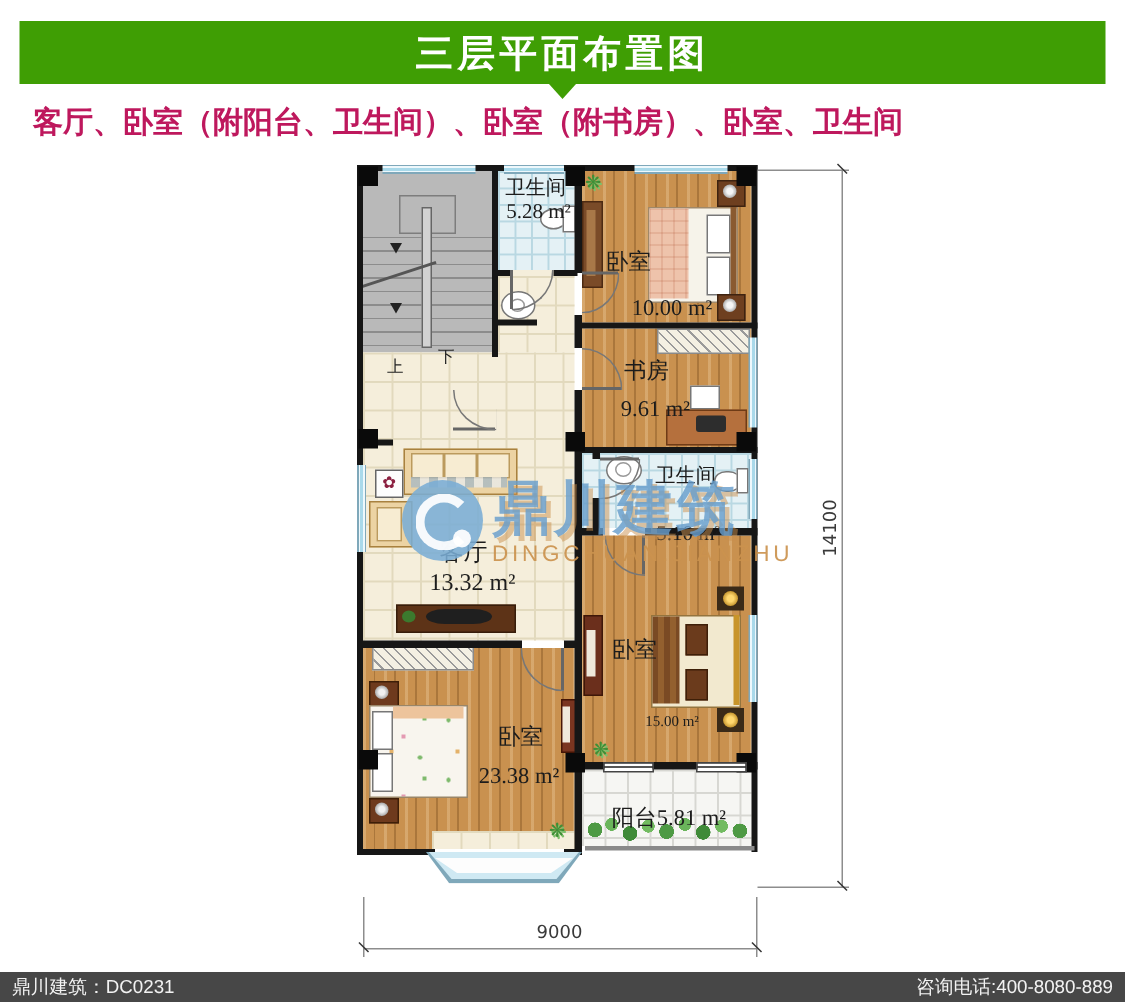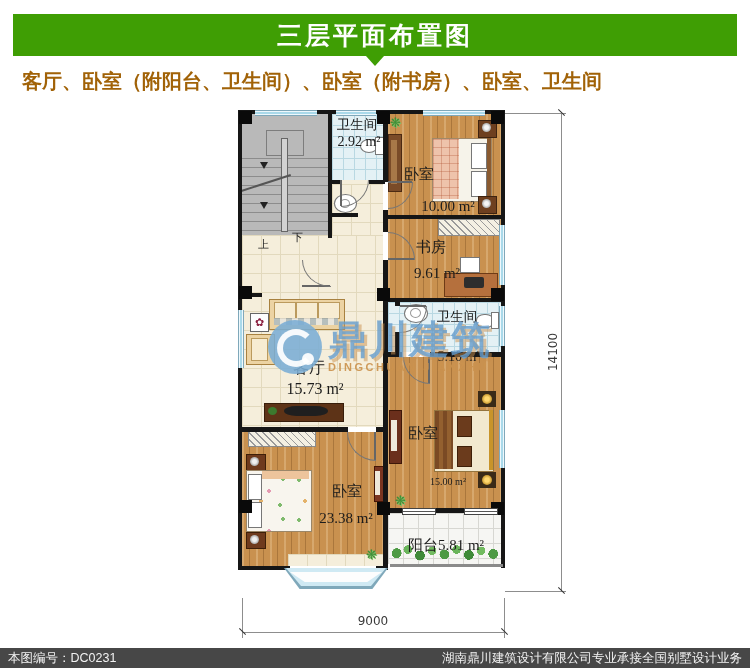--- a/index.html
+++ b/index.html
@@ -3,21 +3,21 @@
 <meta charset="utf-8">
 <style>
   html,body{margin:0;padding:0;background:#fff;}
   body{width:750px;height:668px;position:relative;overflow:hidden;
        font-family:"Liberation Sans",sans-serif;}
   .abs{position:absolute;}
   
   #header-bar{left:13px;top:14px;width:724px;height:42px;display:flex;align-items:center;justify-content:center;}
   #header-title{color:#fff;font-size:25px;font-weight:bold;letter-spacing:3px;font-family:"Liberation Sans",sans-serif;}
   #header-tri{left:50%;top:56px;margin-left:-9px;width:0;height:0;border-left:9px solid transparent;border-right:9px solid transparent;border-top:10px solid #3f9e04;}
-  #subtitle{left:0;top:68px;width:624px;text-align:center;font-size:20px;font-weight:600;color:#a16207;font-family:"Liberation Serif",serif;}
+  #subtitle{left:0;top:68px;width:624px;text-align:center;font-size:20px;font-weight:600;color:#be185d;font-family:"Liberation Serif",serif;}
   
   #plan{left:238px;top:110px;width:267px;height:482px;}
   #plan .abs{position:absolute;}
   .wall{background:#161616;}
   .col{background:#0a0a0a;width:13px;height:13px;}
   .wood{background-color:#c9914f;background-image:repeating-linear-gradient(90deg,rgba(255,235,200,.25) 0 2px,transparent 2px 7px,rgba(90,50,10,.28) 7px 8px,transparent 8px 14px);}
   .cream{background-color:#f5eedb;background-image:linear-gradient(#e2d9bd 1px,transparent 1px),linear-gradient(90deg,#e2d9bd 1px,transparent 1px);background-size:19px 19px;}
   .btile{background-color:#e4f1f5;background-image:linear-gradient(#b9d8e2 1px,transparent 1px),linear-gradient(90deg,#b9d8e2 1px,transparent 1px);background-size:11px 11px;}
   .wtile{background-color:#f6f6f3;background-image:linear-gradient(#d7d7d2 1px,transparent 1px),linear-gradient(90deg,#d7d7d2 1px,transparent 1px);background-size:15px 15px;}
   .gray{background:#b9b9b9;}
@@ -37,21 +37,21 @@
   .dimline{background:#8d8d8d;}
   .dimtick{width:9px;height:1px;background:#333;transform:rotate(45deg);}
   .dimtext{font-family:"DejaVu Sans",sans-serif;font-size:12px;color:#3a3a3a;}
   
   #watermark{left:268px;top:320px;display:flex;align-items:flex-start;z-index:60;pointer-events:none;}
   #wm-circle{width:54px;height:54px;border-radius:50%;background:rgba(122,173,213,.88);position:relative;flex:0 0 auto;}
   #wm-circle .c1{position:absolute;left:9px;top:9px;width:26px;height:26px;border:6px solid rgba(255,255,255,.92);border-right-color:transparent;border-radius:50%;}
   #wm-circle .c2{position:absolute;right:8px;bottom:9px;width:12px;height:12px;background:rgba(255,255,255,.92);border-radius:50%;}
   #wm-text{margin-left:6px;}
   #wm-cn{font-family:"Liberation Serif",serif;font-size:39px;line-height:40px;font-weight:bold;letter-spacing:2px;color:rgba(104,158,204,.82);text-shadow:3px 3px 0 rgba(201,143,77,.5);white-space:nowrap;}
-  #wm-en{font-family:"Liberation Sans",sans-serif;font-size:11px;font-weight:bold;letter-spacing:2.5px;color:rgba(203,146,78,.92);margin-top:1px;white-space:nowrap;}
+  #wm-en{font-family:"Liberation Sans",sans-serif;font-size:15px;font-weight:normal;letter-spacing:2.5px;color:rgba(203,146,78,.92);margin-top:1px;white-space:nowrap;}
   
   #footer{left:0;top:648px;width:750px;height:20px;background:#474747;display:flex;align-items:center;justify-content:space-between;padding:0 8px;box-sizing:border-box;}
   #footer span{color:#f2f2f2;font-size:12.5px;white-space:nowrap;font-family:"Liberation Sans",sans-serif;}
   
   #greens{background-image:
     radial-gradient(circle 8px at 6% 55%,#4e9a44 60%,transparent 62%),
     radial-gradient(circle 7px at 16% 40%,#6ab55b 60%,transparent 62%),
     radial-gradient(circle 8px at 27% 65%,#3f8a38 60%,transparent 62%),
     radial-gradient(circle 7px at 38% 45%,#72bb60 60%,transparent 62%),
     radial-gradient(circle 8px at 49% 60%,#4e9a44 60%,transparent 62%),
@@ -227,29 +227,29 @@
   <div class="abs leaf" style="left:150px;top:148px;width:26px;height:2px;"></div>
   <div class="abs" style="left:150px;top:122px;width:26px;height:27px;border-top:1px solid #777;border-right:1px solid #777;border-top-right-radius:100% 100%;"></div>
   <div class="abs leaf" style="left:162px;top:195px;width:26px;height:2px;"></div>
   <div class="abs" style="left:162px;top:196px;width:26px;height:26px;border-right:1px solid #777;border-bottom:1px solid #777;border-bottom-right-radius:100% 100%;"></div>
   <div class="abs leaf" style="left:190px;top:247px;width:2px;height:26px;"></div>
   <div class="abs" style="left:165px;top:247px;width:26px;height:26px;border-left:1px solid #777;border-bottom:1px solid #777;border-bottom-left-radius:100% 100%;"></div>
   <div class="abs leaf" style="left:136px;top:322px;width:2px;height:28px;"></div>
   <div class="abs" style="left:109px;top:322px;width:28px;height:28px;border-left:1px solid #777;border-bottom:1px solid #777;border-bottom-left-radius:100% 100%;"></div>
 
   <div class="abs room-label" style="left:88px;top:6px;width:62px;font-size:13.5px;">卫生间</div>
-  <div class="abs room-label" style="left:88px;top:24px;width:66px;font-size:14px;">2.92 m²</div>
+  <div class="abs room-label" style="left:88px;top:24px;width:66px;font-size:14px;">5.28 m²</div>
   <div class="abs room-label" style="left:158px;top:55px;width:46px;font-size:15px;">卧室</div>
   <div class="abs room-label" style="left:172px;top:88px;width:76px;font-size:15px;">10.00 m²</div>
   <div class="abs room-label" style="left:170px;top:128px;width:46px;font-size:15px;">书房</div>
   <div class="abs room-label" style="left:162px;top:155px;width:74px;font-size:15px;">9.61 m²</div>
   <div class="abs room-label" style="left:188px;top:198px;width:62px;font-size:13.5px;">卫生间</div>
   <div class="abs room-label" style="left:190px;top:215px;width:62px;font-size:14px;margin-top:24px;">5.10 m²</div>
   <div class="abs room-label" style="left:46px;top:248px;width:50px;font-size:16px;">客厅</div>
-  <div class="abs room-label" style="left:36px;top:270px;width:82px;font-size:16px;">15.73 m²</div>
+  <div class="abs room-label" style="left:36px;top:270px;width:82px;font-size:16px;">13.32 m²</div>
   <div class="abs room-label" style="left:162px;top:314px;width:46px;font-size:15px;">卧室</div>
   <div class="abs room-label" style="left:170px;top:366px;width:80px;font-size:10px;">15.00 m²</div>
   <div class="abs room-label" style="left:86px;top:372px;width:46px;font-size:15px;">卧室</div>
   <div class="abs room-label" style="left:66px;top:400px;width:84px;font-size:15px;">23.38 m²</div>
   <div class="abs room-label" style="left:158px;top:426px;width:100px;font-size:15px;">阳台5.81 m²</div>
 </div>
 
 <div class="abs" id="watermark">
   <div id="wm-circle">
     <div class="c1"></div>
@@ -269,15 +269,15 @@
 <div class="abs dimtext" style="left:338px;top:614px;width:70px;text-align:center;">9000</div>
 
 <div class="abs dimline" style="left:505px;top:113px;width:61px;height:1px;"></div>
 <div class="abs dimline" style="left:505px;top:591px;width:61px;height:1px;"></div>
 <div class="abs dimline" style="left:561px;top:113px;width:1px;height:479px;"></div>
 <div class="abs dimtick" style="left:557px;top:112px;"></div>
 <div class="abs dimtick" style="left:557px;top:590px;"></div>
 <div class="abs dimtext" style="left:528px;top:345px;width:50px;text-align:center;transform:rotate(-90deg);">14100</div>
 
 <div class="abs" id="footer">
-  <span>本图编号：DC0231</span>
-  <span>湖南鼎川建筑设计有限公司专业承接全国别墅设计业务</span>
+  <span>鼎川建筑：DC0231</span>
+  <span>咨询电话:400-8080-889</span>
 </div>
 
 </body></html>

